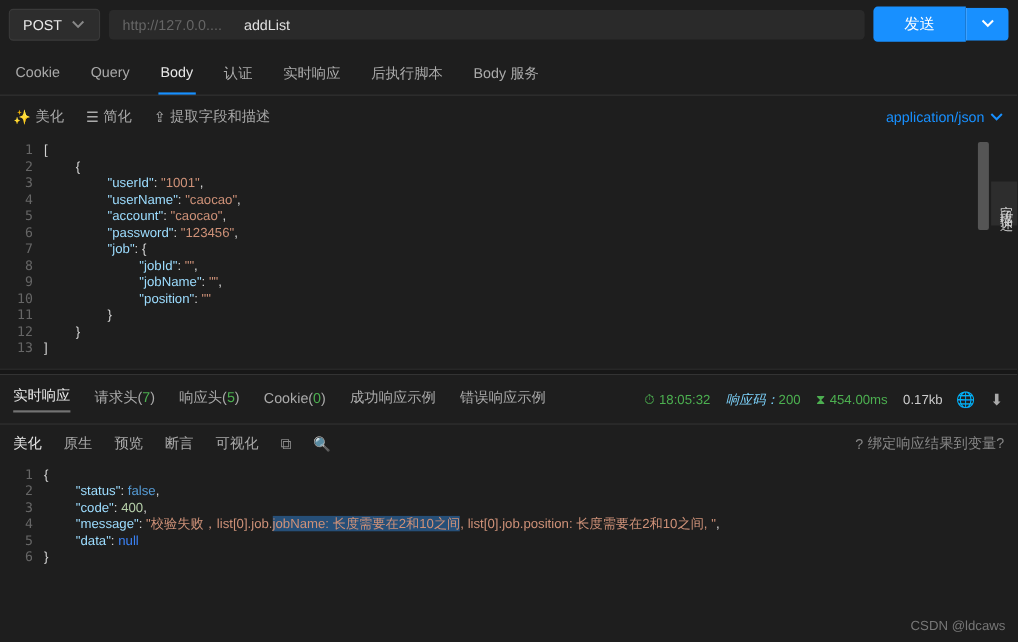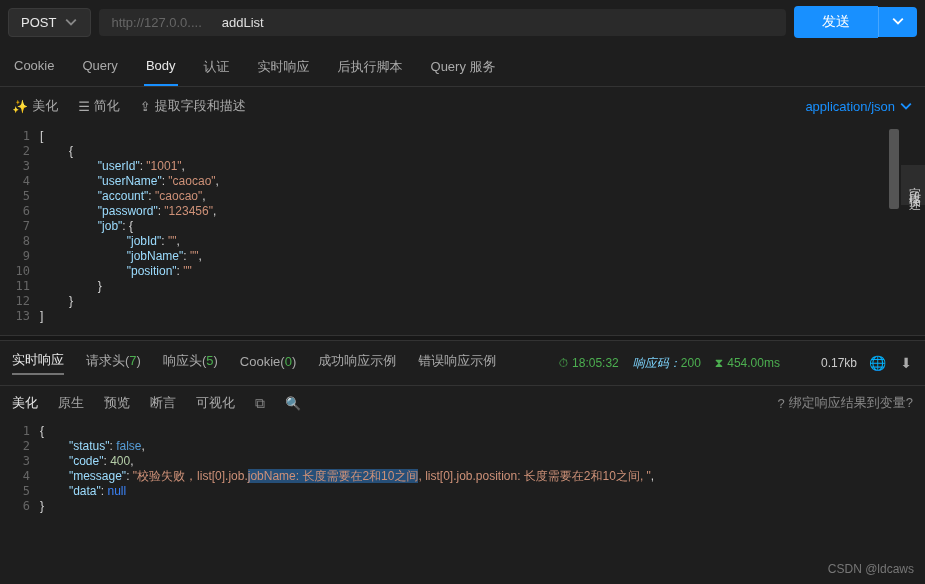--- a/index.html
+++ b/index.html
@@ -32,21 +32,21 @@
 .divider { height:6px; background:#171717; border-top:1px solid #333; border-bottom:1px solid #333; cursor:row-resize; }
 .resp-tabs { display:flex; align-items:center; gap:22px; padding:10px 12px; border-bottom:1px solid #333; font-size:13px; }
 .resp-tab { color:#aaa; cursor:pointer; padding-bottom:4px; }
 .resp-tab.active { color:#e8e8e8; border-bottom:2px solid #737373; }
 .cnt { color:#4caf50; }
 .resp-meta { margin-left:auto; display:flex; align-items:center; gap:14px; font-size:12px; }
 .time-lbl { color:#4caf50; display:flex; align-items:center; gap:4px; }
 .code-lbl { color:#7dd3fc;font-style:italic; }
 .code-val { color:#4caf50; }
 .dur-lbl { color:#4caf50; display:flex; align-items:center; gap:4px; }
-.size-lbl { color:#ccc;margin-left:27px; }
+.size-lbl { color:#ccc; }
 .ic { width:14px; height:14px; display:inline-flex; align-items:center; justify-content:center; color:#888; }
 .view-tabs { display:flex; align-items:center; gap:20px; padding:8px 12px; font-size:13px; }
 .vtab { color:#aaa; cursor:pointer; }
 .vtab.active { color:#e8e8e8; }
 .vicon { color:#888; cursor:pointer; font-size:14px; }
 .bind-link { margin-left:auto; color:#888; cursor:pointer; display:flex; align-items:center; gap:4px; }
 .resp-editor { display:flex; background:#1e1e1e; height:120px; position:relative; }
 .sel { background:#264f78; }
 .watermark { position:absolute; right:11px; bottom:8px; color:#777; font-size:12px; }
 svg { width:12px; height:12px; }
@@ -79,21 +79,21 @@
   </div>
 </div>
 
 <div class="tabs">
   <div class="tab">Cookie</div>
   <div class="tab">Query</div>
   <div class="tab active">Body</div>
   <div class="tab">认证</div>
   <div class="tab">实时响应</div>
   <div class="tab">后执行脚本</div>
-  <div class="tab">Query 服务</div>
+  <div class="tab">Body 服务</div>
 </div>
 
 <div class="toolbar">
   <div class="tool-item">
       <span>✨</span>
       <span>美化</span>
     </div>
   <div class="tool-item">
       <span>☰</span>
       <span>简化</span>

